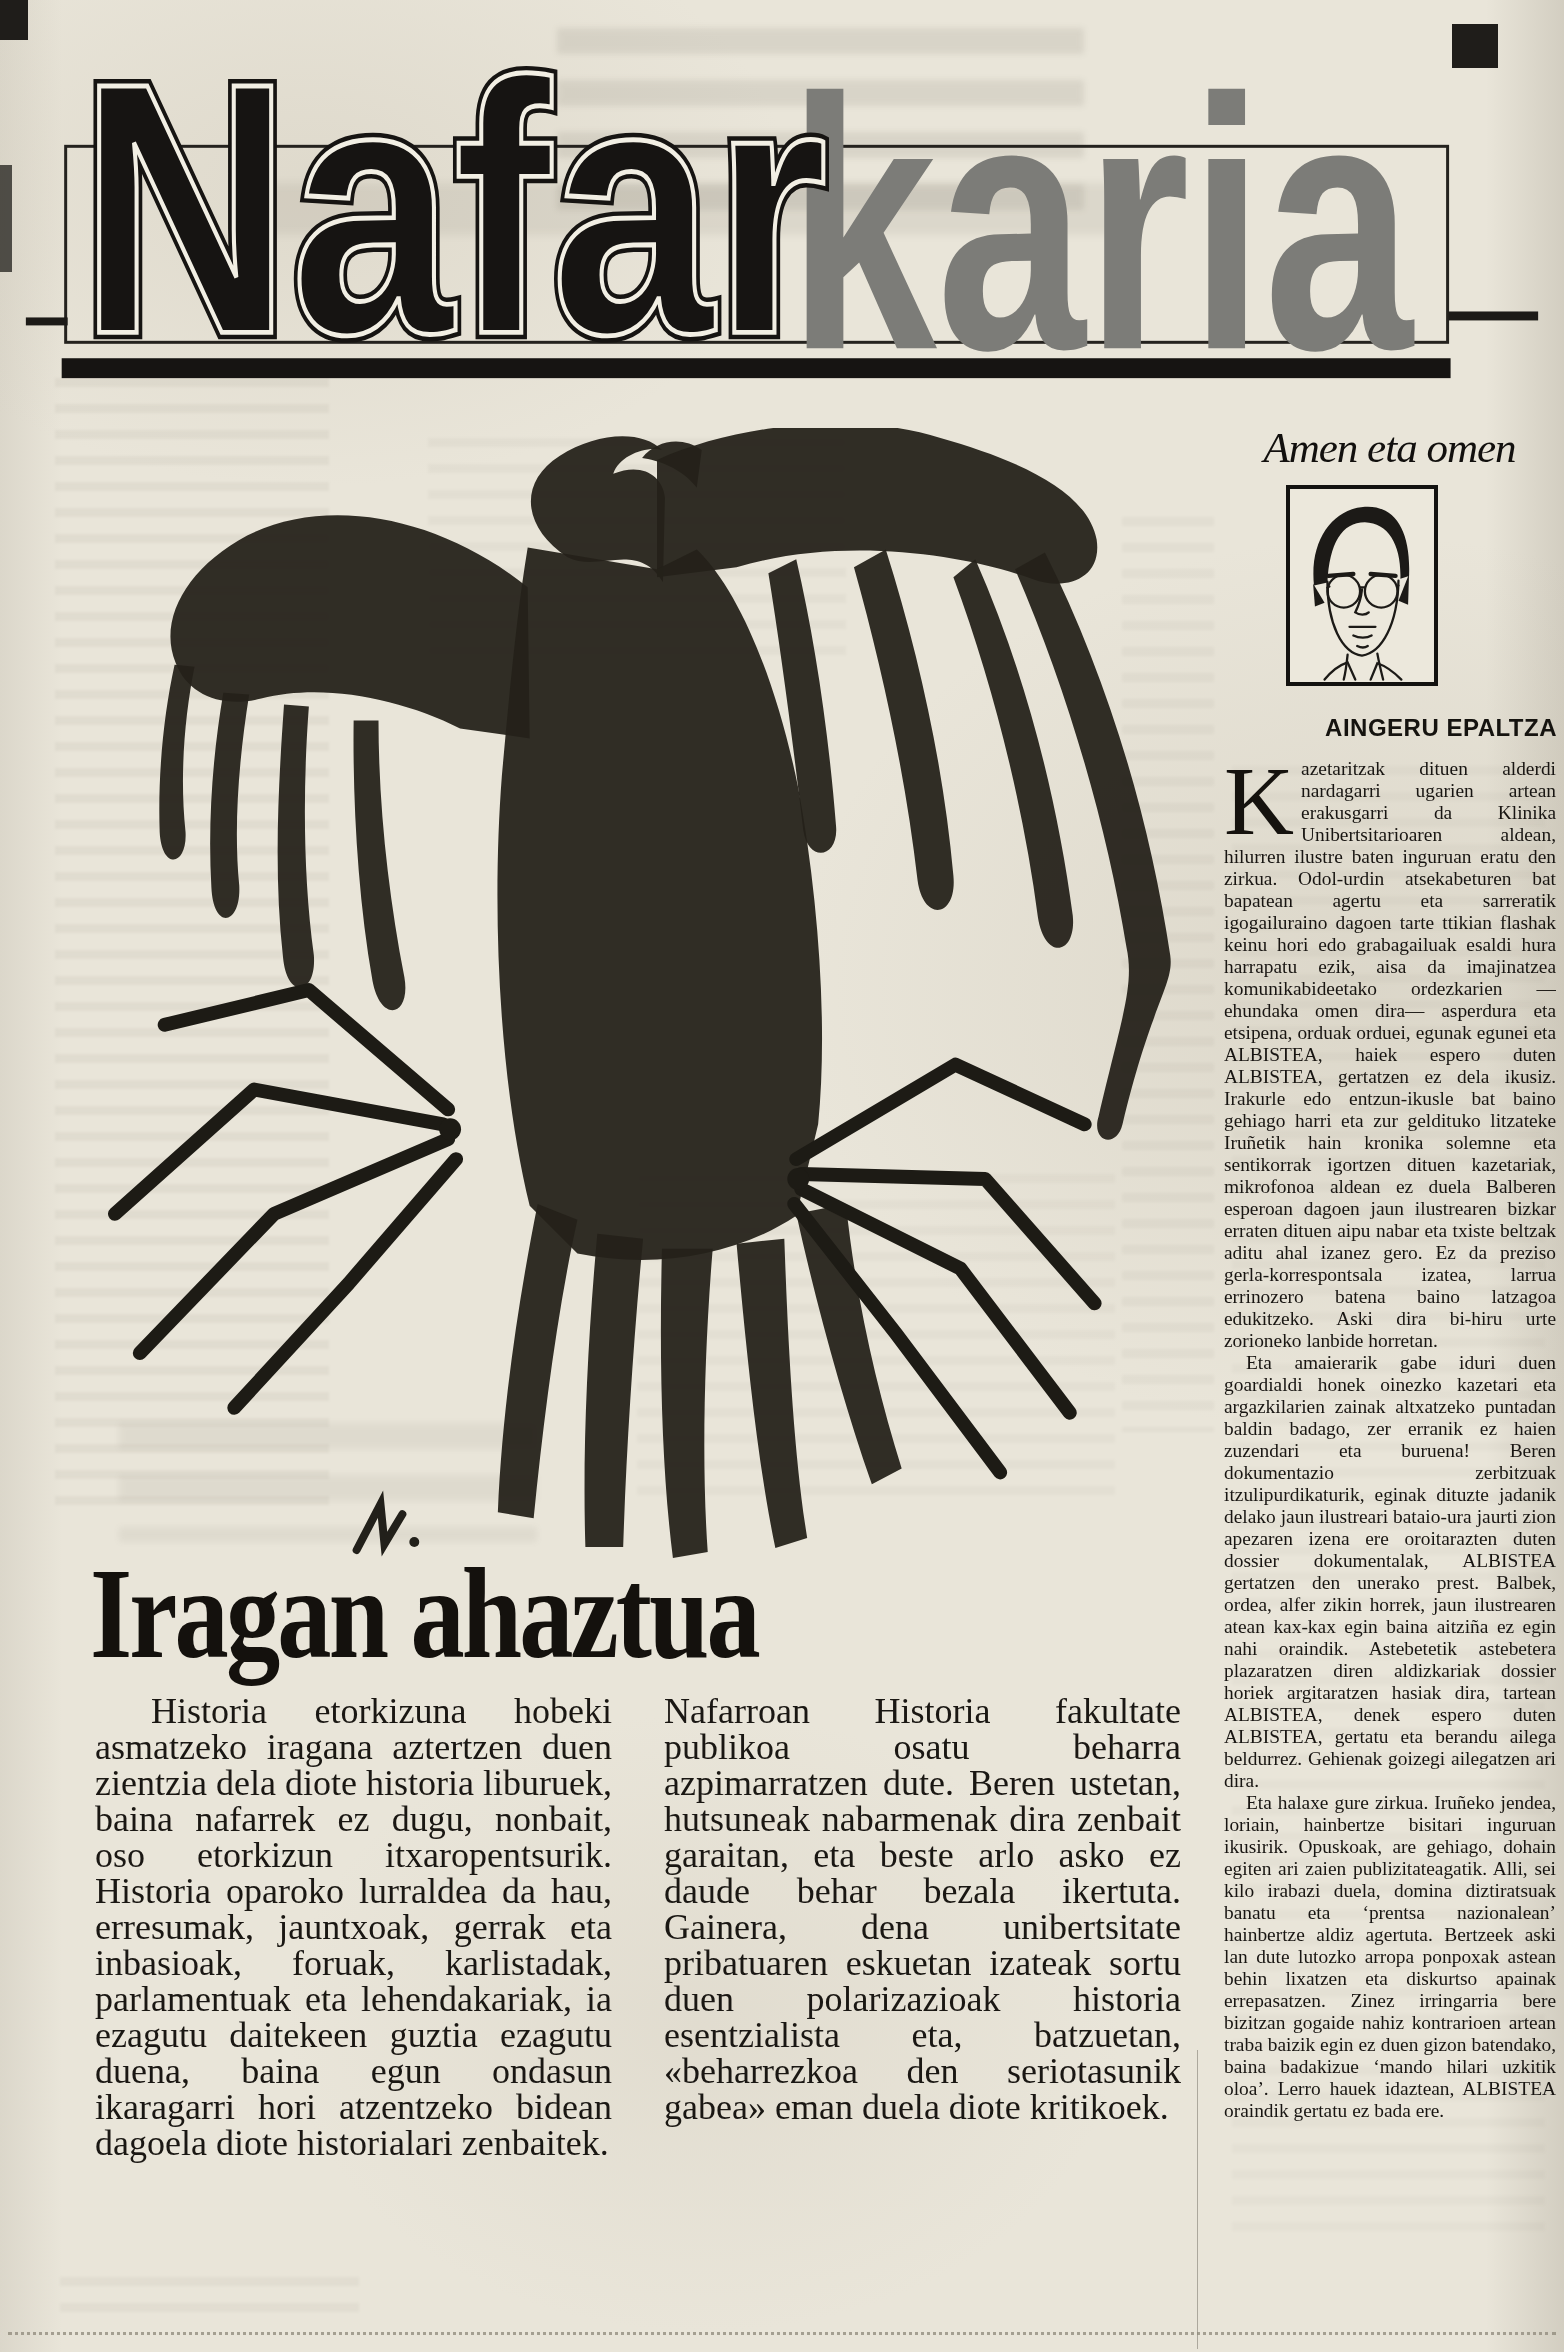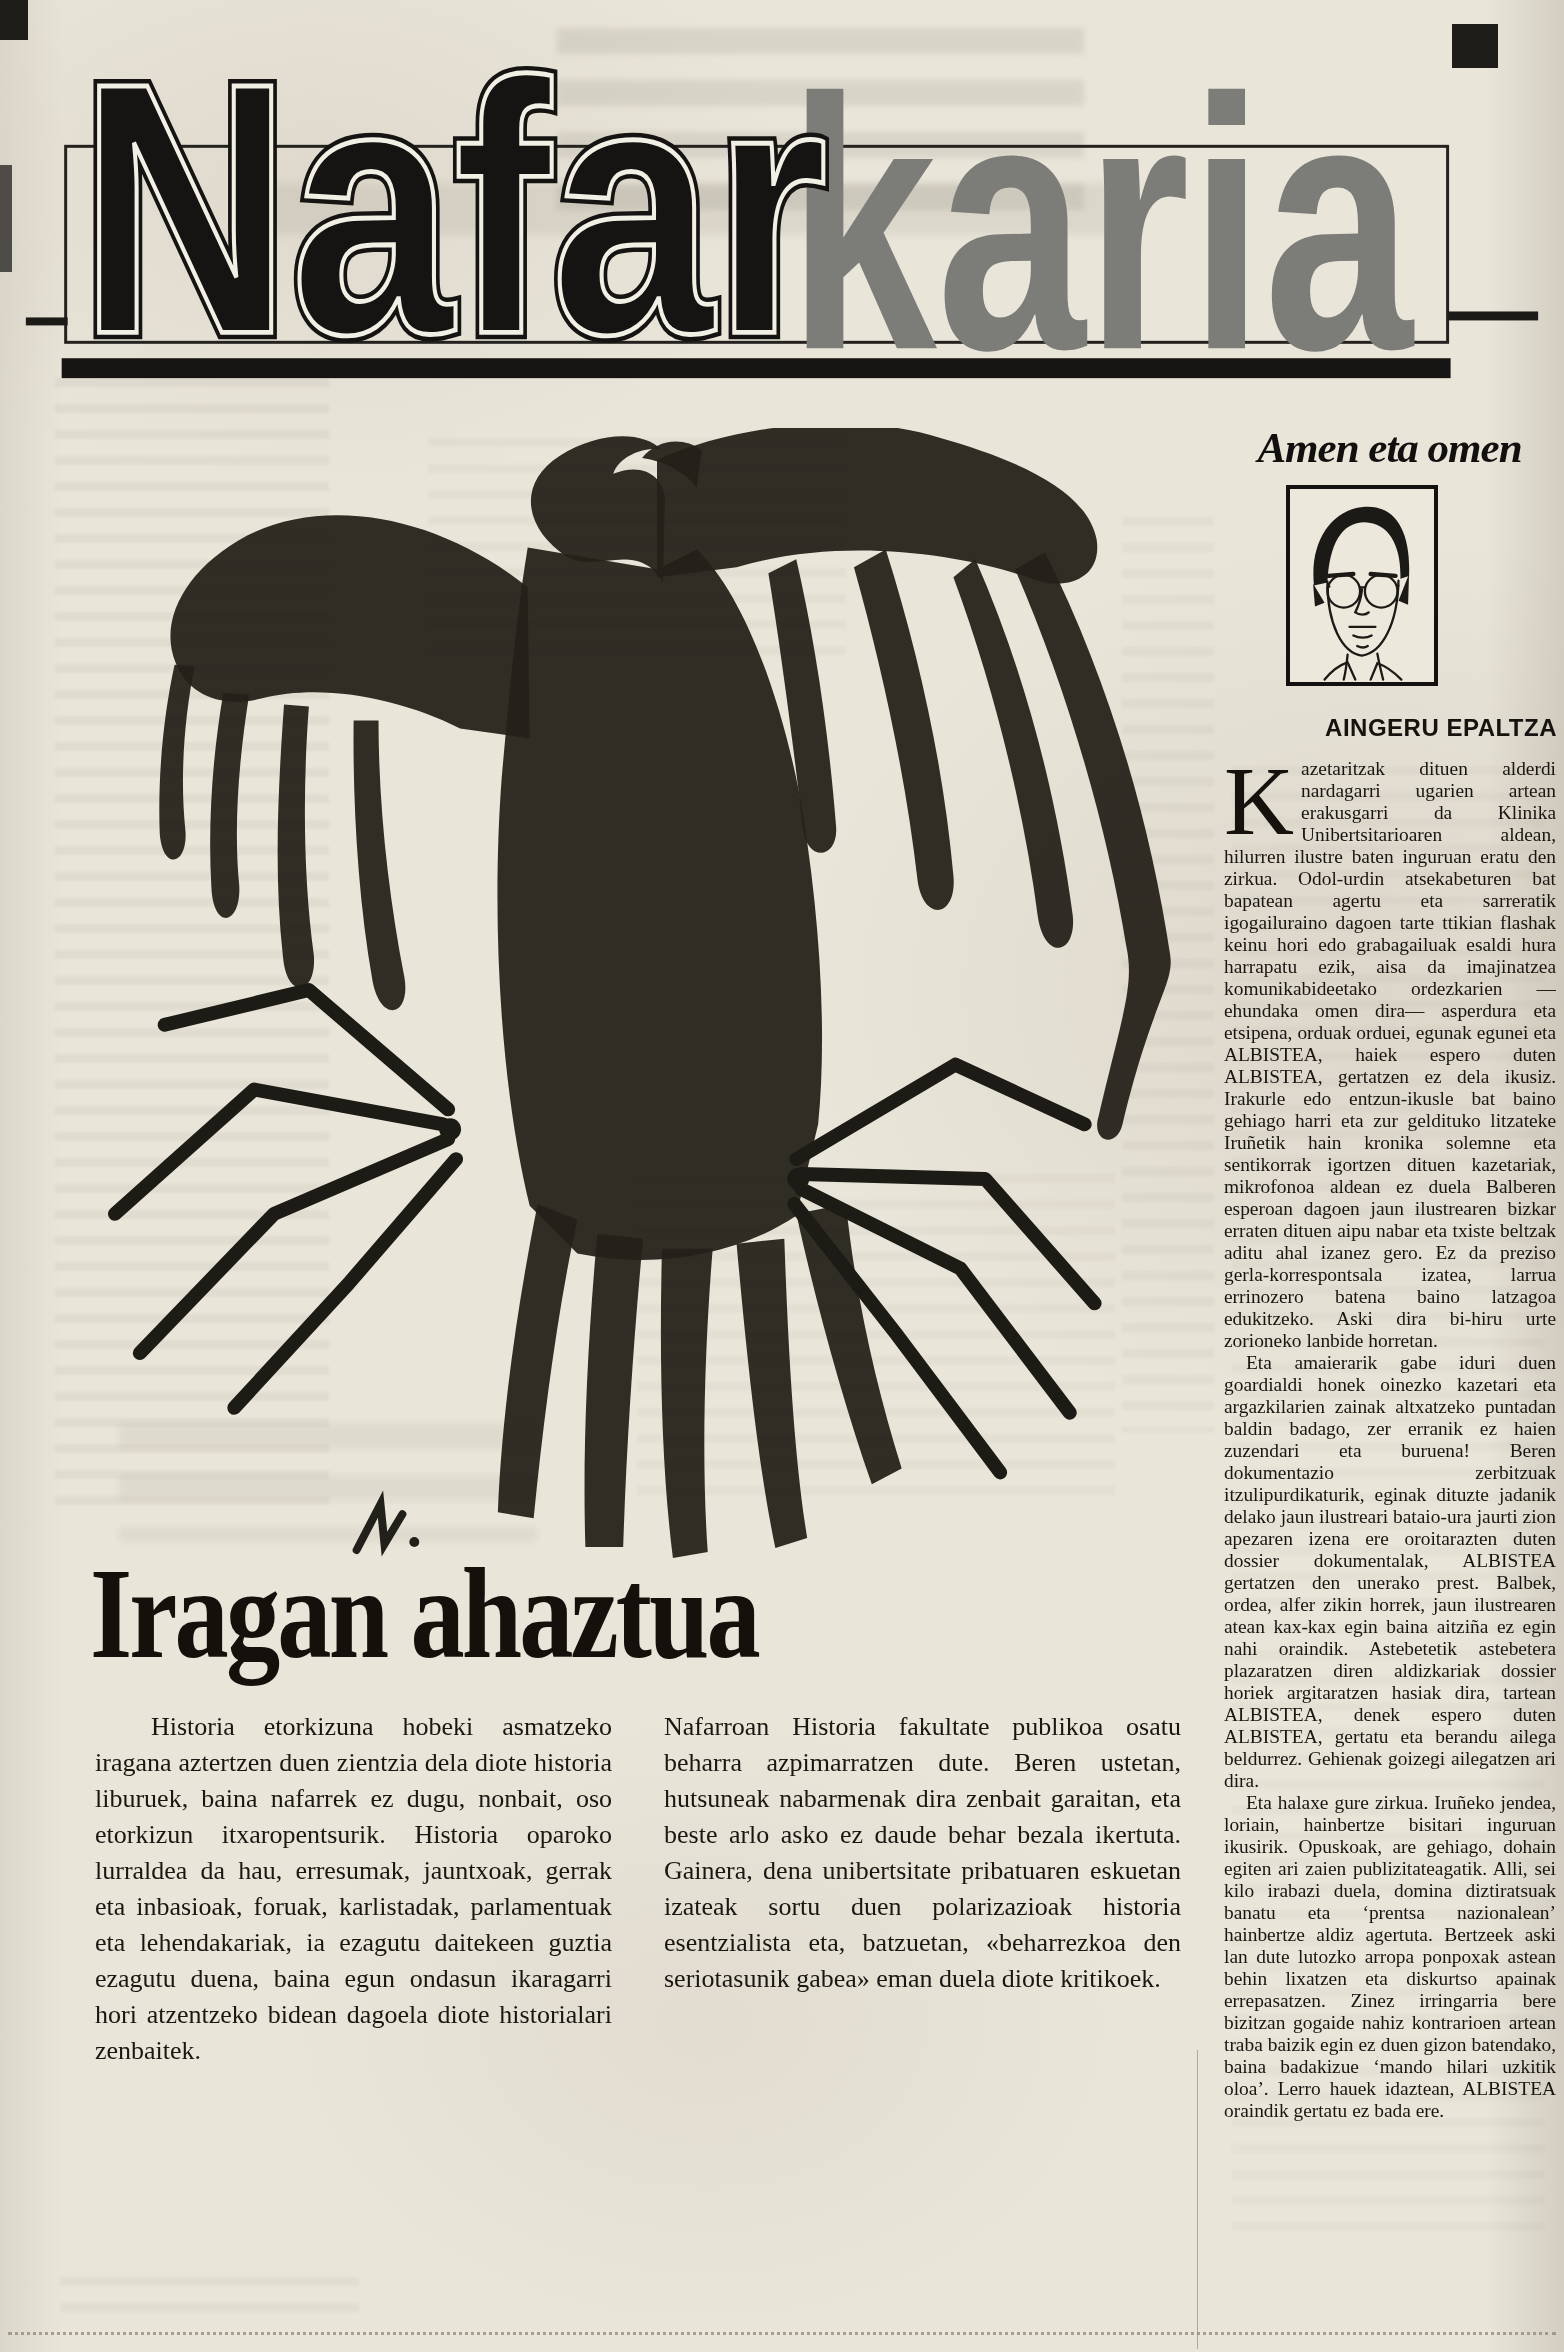--- a/index.html
+++ b/index.html
@@ -21,36 +21,36 @@
   .ghost.big{background:repeating-linear-gradient(180deg, rgba(95,90,78,.6) 0 26px, rgba(95,90,78,0) 26px 52px);opacity:.20;filter:blur(3px);}
   .ghost.bar{background:rgba(112,106,92,.5);opacity:.22;filter:blur(4px);}
   
   .artifact{position:absolute;background:#1f1d1a;}
   
   #dateline{left:149px;top:412px;width:1055px;font-weight:bold;font-size:23px;letter-spacing:0.2px;white-space:nowrap;}
   #dateline .sep{padding:0 7px;}
   
   #opinion{left:1222px;top:423px;width:335px;}
   #opinion-title{position:absolute;left:0;top:0;width:335px;text-align:center;
-    font-style:italic;font-weight:bold;font-size:43px;letter-spacing:-1px;color:#12100e;}
+    font-style:italic;font-weight:normal;font-size:43px;letter-spacing:-1px;color:#12100e;}
   #portrait-frame{position:absolute;left:64px;top:62px;width:144px;height:193px;
     border:4px solid #131210;background:#ece8dc;}
   #portrait-frame svg{display:block;width:100%;height:100%;}
   #opinion-byline{position:absolute;left:0;top:291px;width:335px;text-align:right;
     font-family:"Liberation Sans", sans-serif;font-weight:bold;font-size:24px;letter-spacing:0.5px;color:#15130f;}
   #opinion-article{position:absolute;left:2px;top:335px;width:332px;
     font-size:19.4px;line-height:22px;text-align:justify;color:#181512;}
   #opinion-article p{margin:0;}
   #opinion-article p.indent{text-indent:22px;}
   #drop-cap{float:left;font-size:97px;line-height:80px;padding:4px 7px 0 0;color:#15120e;}
   
   #headline{left:90px;top:1540px;font-weight:bold;font-size:113px;letter-spacing:-3px;color:#14110d;
     transform:scale(.96,1.14);transform-origin:left top;white-space:nowrap;}
   #body-cols{left:95px;top:1693px;width:1070px;}
-  .bodycol{position:absolute;top:16px;width:517px;font-size:26px;line-height:36px;text-align:justify;color:#1a1713;}
+  .bodycol{position:absolute;top:0;width:517px;font-size:36px;line-height:36px;text-align:justify;color:#1a1713;}
   .bodycol p{margin:0;}
   .bodycol p.indent{text-indent:56px;}
   #bodycol-left{left:0;}
   #bodycol-right{left:550px;margin-left:19px;}
   
   #bottom-rule{left:8px;top:2332px;width:1548px;border-top:3px dotted #8e887a;opacity:.75;}
   #col-divider{left:1197px;top:2050px;width:1px;height:299px;background:rgba(60,55,45,.35);}
 </style>
 </head>
 <body>

